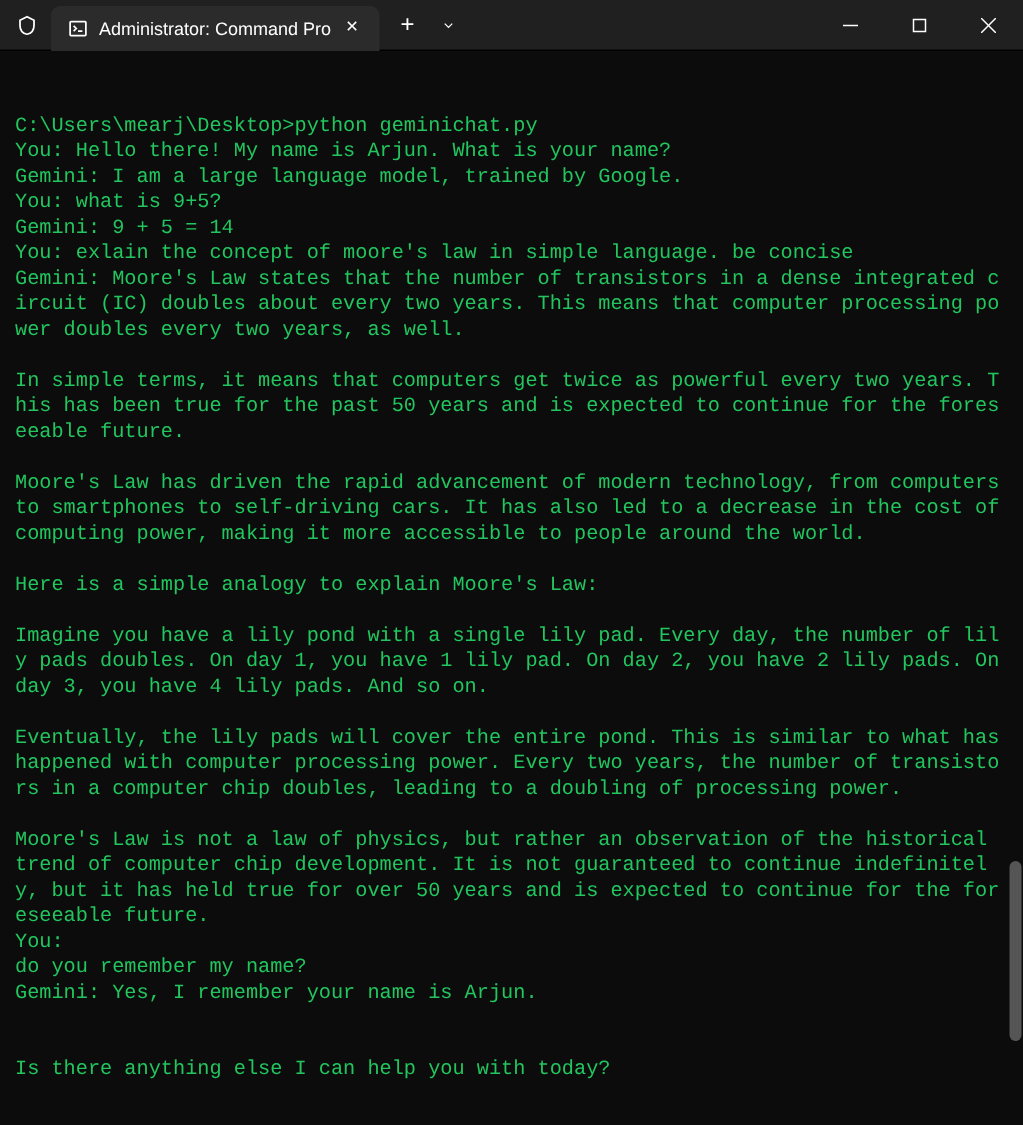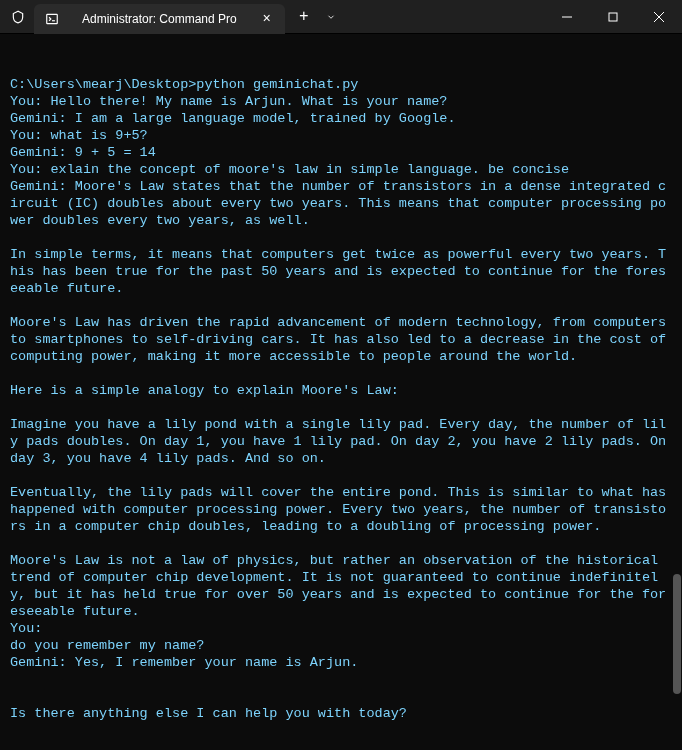--- a/index.html
+++ b/index.html
@@ -40,21 +40,20 @@
     .tab {
       background: #2b2b2b;
       height: 30px;
       padding: 0 10px;
       display: flex;
       align-items: center;
       border-radius: 6px 6px 0 0;
       margin-top: 4px;
       margin-left: 2px;
       min-width: 160px;
-      gap: 16px;
     }
     .tab-icon {
       width: 16px;
       height: 16px;
       margin-right: 6px;
       display: flex;
       align-items: center;
       justify-content: center;
     }
     .tab-title {
@@ -102,21 +101,21 @@
       align-items: center;
       justify-content: center;
       color: #ffffff;
     }
     .terminal-content {
       padding: 8px 10px;
       font-size: 13.5px;
       line-height: 17px;
       white-space: pre-wrap;
       word-break: break-all;
-      color: #7dd3fc;
+      color: #22c55e;
       height: calc(100% - 34px);
       overflow: hidden;
     }
     .line {
       white-space: pre-wrap;
       word-break: break-all;
     }
     .scrollbar {
       position: absolute;
       right: 0;

